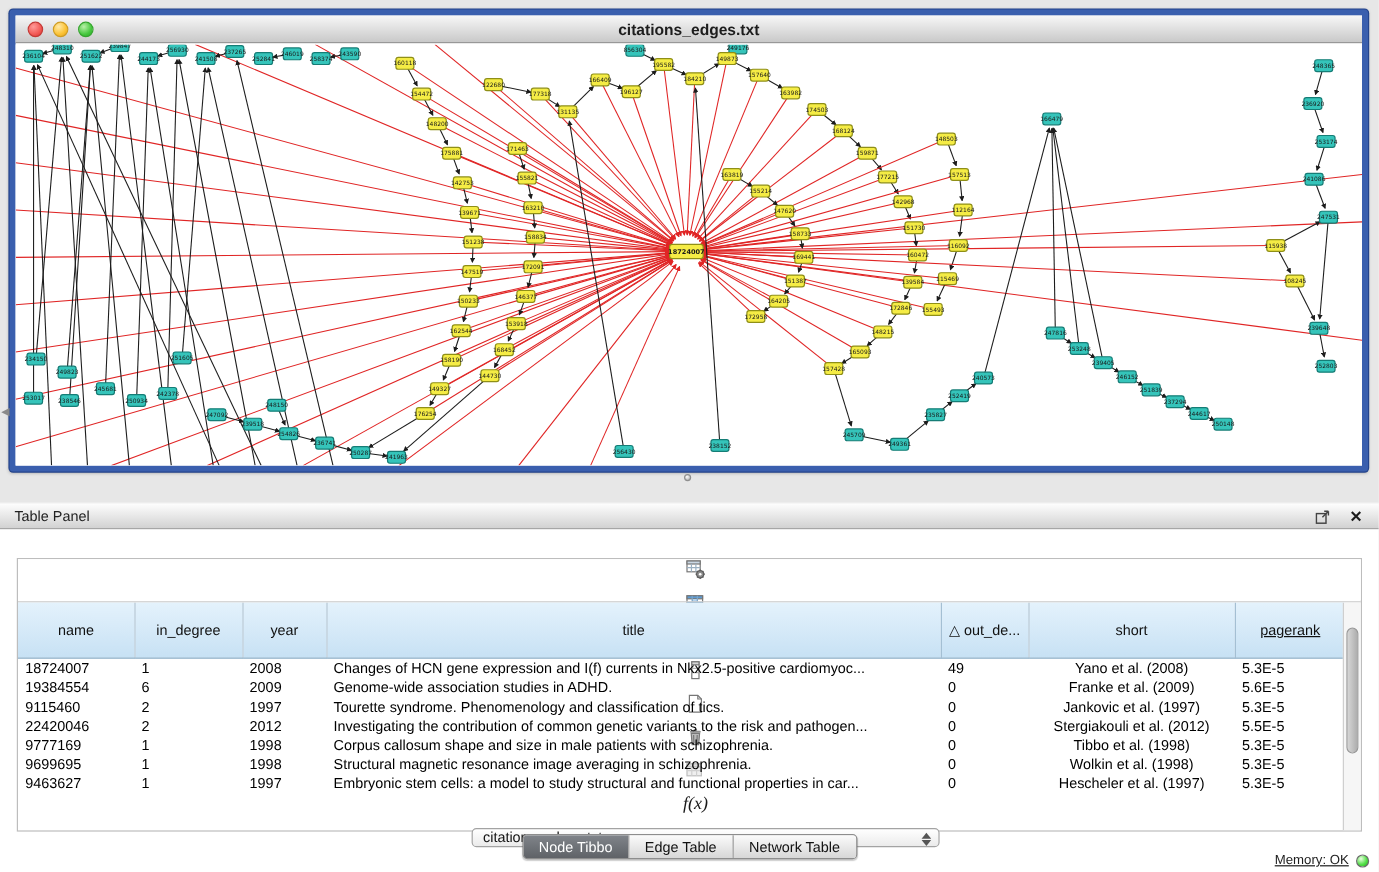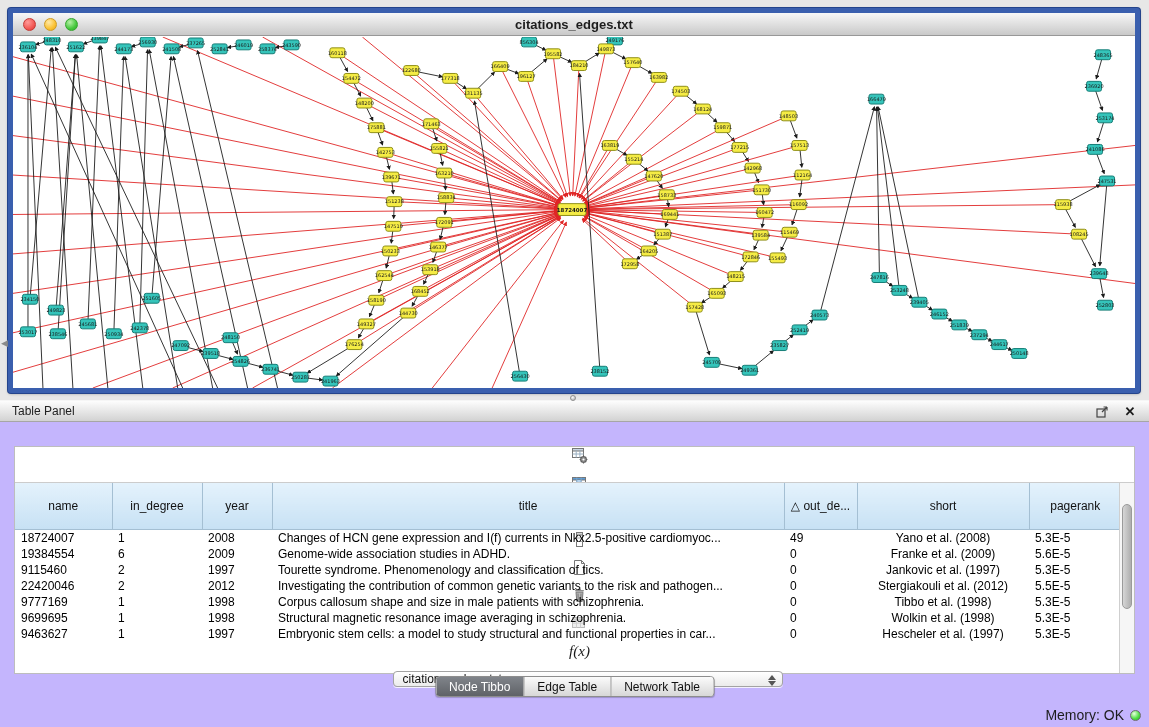--- a/index.html
+++ b/index.html
@@ -34,21 +34,21 @@
   .ny { fill:#f5ec45; stroke:#8f8f17; stroke-width:1; }
   .nt { fill:#35c4ba; stroke:#157d76; stroke-width:1; }
   .nl { font-size:5px; fill:#1a1a1a; font-family:"DejaVu Sans", sans-serif; text-anchor:middle; }
   .hl { font-size:5.5px; font-weight:bold; }
 
   .collapse-arrow { position:absolute; left:1px; top:338px; font-size:9px; color:#8a8a8a; }
   .splitter-dot { position:absolute; left:570px; top:395px; width:6px; height:6px; border-radius:50%;
     background:radial-gradient(circle at 35% 30%, #fdfdfd, #a9a9a9); border:1px solid #8f8f8f; z-index:5; }
 
   
-  .table-panel { position:absolute; left:0; top:400px; width:1149px; bottom:0; background:#c4b5fd; }
+  .table-panel { position:absolute; left:0; top:419px; width:1149px; bottom:0; background:#ffffff; }
   .panel-header {
     height:22px; background:linear-gradient(#fdfdfd,#d2d2d2);
     border-top:1px solid #f6f6f6; border-bottom:1px solid #a6a6a6;
     display:flex; align-items:center; padding:0 12px; gap:14px;
   }
   .panel-title { font-size:12px; color:#222; }
   .ph-spacer { flex:1; }
   .ph-icon { width:14px; height:14px; display:flex; align-items:center; justify-content:center; cursor:default; }
   .ph-close { font-size:13px; font-weight:700; color:#1a1a1a; line-height:1; }
 
@@ -71,39 +71,39 @@
   .combo-arrows .dn { border-top:5px solid #555; }
 
   .table-area { position:absolute; left:0; right:0; top:35px; bottom:0; overflow:hidden; border-top:1px solid #cccccc; }
   table { border-collapse:collapse; table-layout:fixed; font-size:12px; }
   th {
     height:19px; background:linear-gradient(#e4f2fc,#c7e1f4);
     border:1px solid #a4bfd3; border-top:none; font-weight:400; color:#111;
     text-align:center; overflow:hidden; white-space:nowrap; padding:16px 2px;
   }
   th:first-child { border-left:none; }
-  th:last-child { border-right:none; }
+  th:last-child { border-right:none;text-decoration:underline; }
   td { height:16px; padding:0 2px 0 6px; white-space:nowrap; overflow:hidden; color:#000; }
   td.center { text-align:center; padding:0 2px; }
   .vscroll { position:absolute; right:0; top:0; bottom:0; width:15px; background:#f6f6f6; border-left:1px solid #cfcfcf; }
   .vthumb { position:absolute; left:2px; right:2px; top:21px; height:105px; border-radius:6px;
     background:linear-gradient(90deg,#d6d6d6,#aeaeae); border:1px solid #9a9a9a; }
 
   .tabbar {
     position:absolute; left:50%; transform:translateX(-50%); top:276px; height:21px;
     display:flex; border:1px solid #8d8d8d; border-radius:4px; overflow:hidden;
     box-shadow:0 1px 1px rgba(0,0,0,.2); background:#eee;
   }
   .tab { padding:0 13px; font-size:12px; display:flex; align-items:center;
     background:linear-gradient(#fbfbfb,#d7d7d7); color:#111; border-left:1px solid #9d9d9d; white-space:nowrap; }
   .tab:first-child { border-left:none; }
   .tab.active { background:linear-gradient(#80848a,#5f6267); color:#fff; }
 
   .statusbar { position:absolute; right:8px; bottom:4px; display:flex; align-items:center; gap:6px; }
-  .mem-label { font-size:14px; color:#1d1d1d; }
+  .mem-label { font-size:11px; color:#1d1d1d;text-decoration:underline; }
   .mem-dot { width:11px; height:11px; border-radius:50%;
     background:radial-gradient(circle at 35% 30%, #eaffe0, #55e04a 55%, #21b21b); border:1px solid #6d6d6d; }
 </style>
 </head>
 <body>
 
 <div class="graph-window">
   <div class="gw-titlebar">
     <div class="traffic">
       <span class="tl c"></span>

